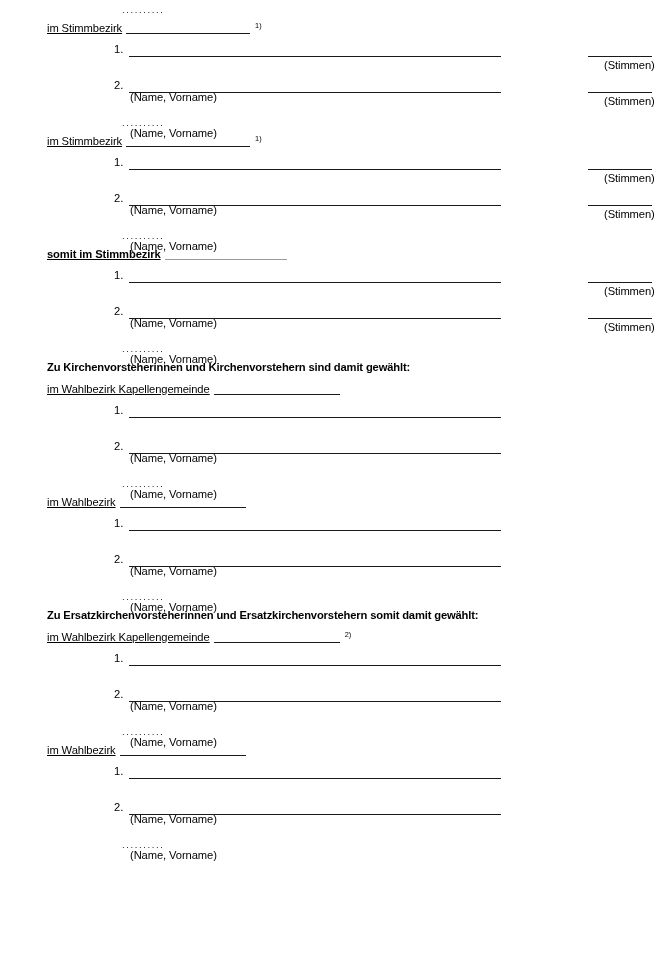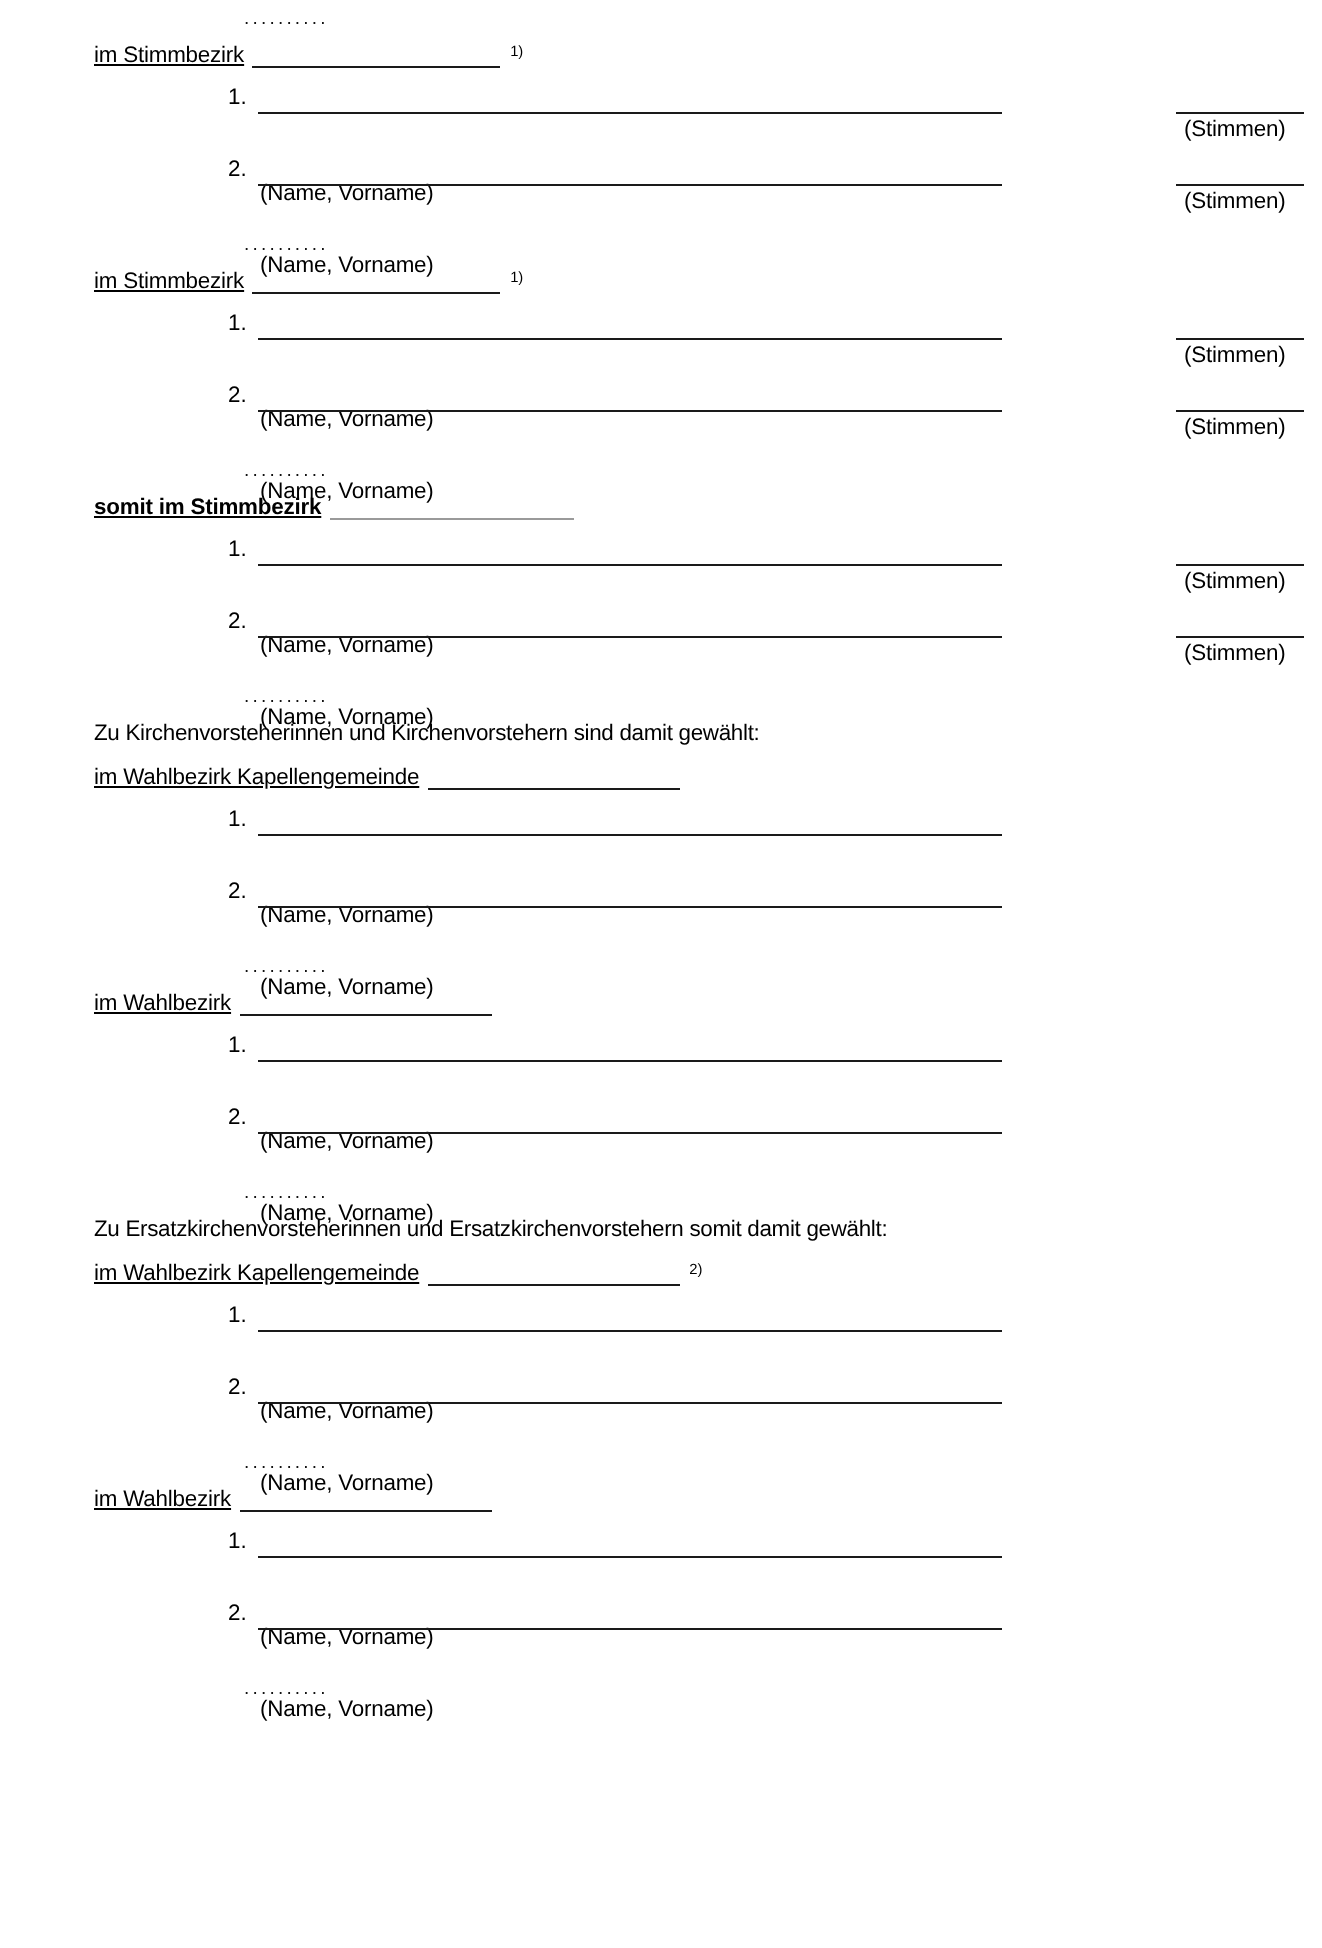--- a/index.html
+++ b/index.html
@@ -26,21 +26,21 @@
     letter-spacing: 1.6px;
     color: #111;
     font-family: "Liberation Sans", sans-serif;
     line-height: 1;
   }
 
   
   .section-heading {
     position: absolute;
     font-size: 11.2px;
-    font-weight: normal;
+    font-weight: bold;
     white-space: nowrap;
     letter-spacing: -0.15px;
   }
 
   
   .district-row {
     position: absolute;
     display: flex;
     align-items: flex-end;
     white-space: nowrap;
@@ -108,21 +108,21 @@
     position: absolute;
     border-bottom: 1.3px solid #1a1a1a;
     left: 0;
     top: 12px;
     width: 64px;
   }
   .votes-caption {
     position: absolute;
     font-size: 11.2px;
     line-height: 1;
-    left: 4px;
+    left: 16px;
     top: 16px;
     white-space: nowrap;
     letter-spacing: -0.1px;
   }
 </style>
 </head>
 <body>
 
 <div class="page">
   <div id="page-root">

